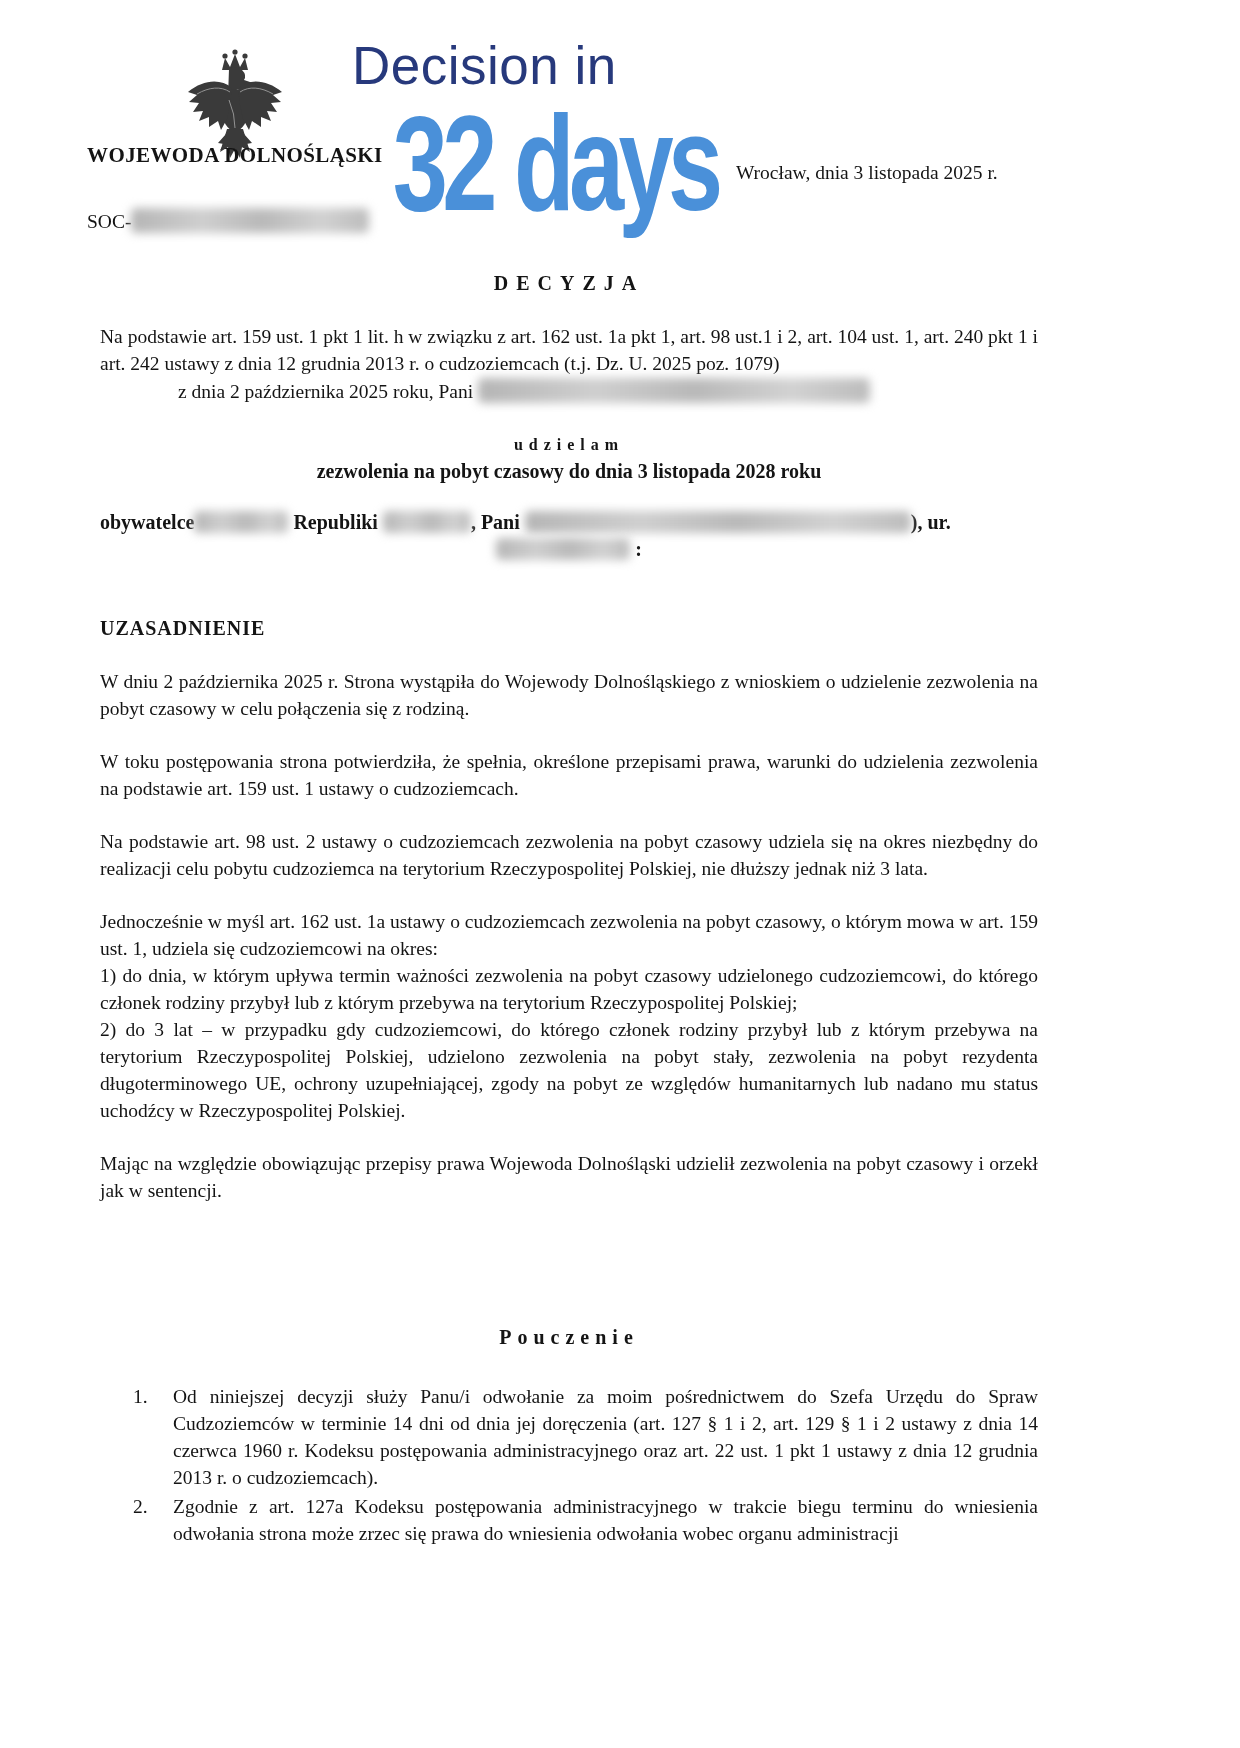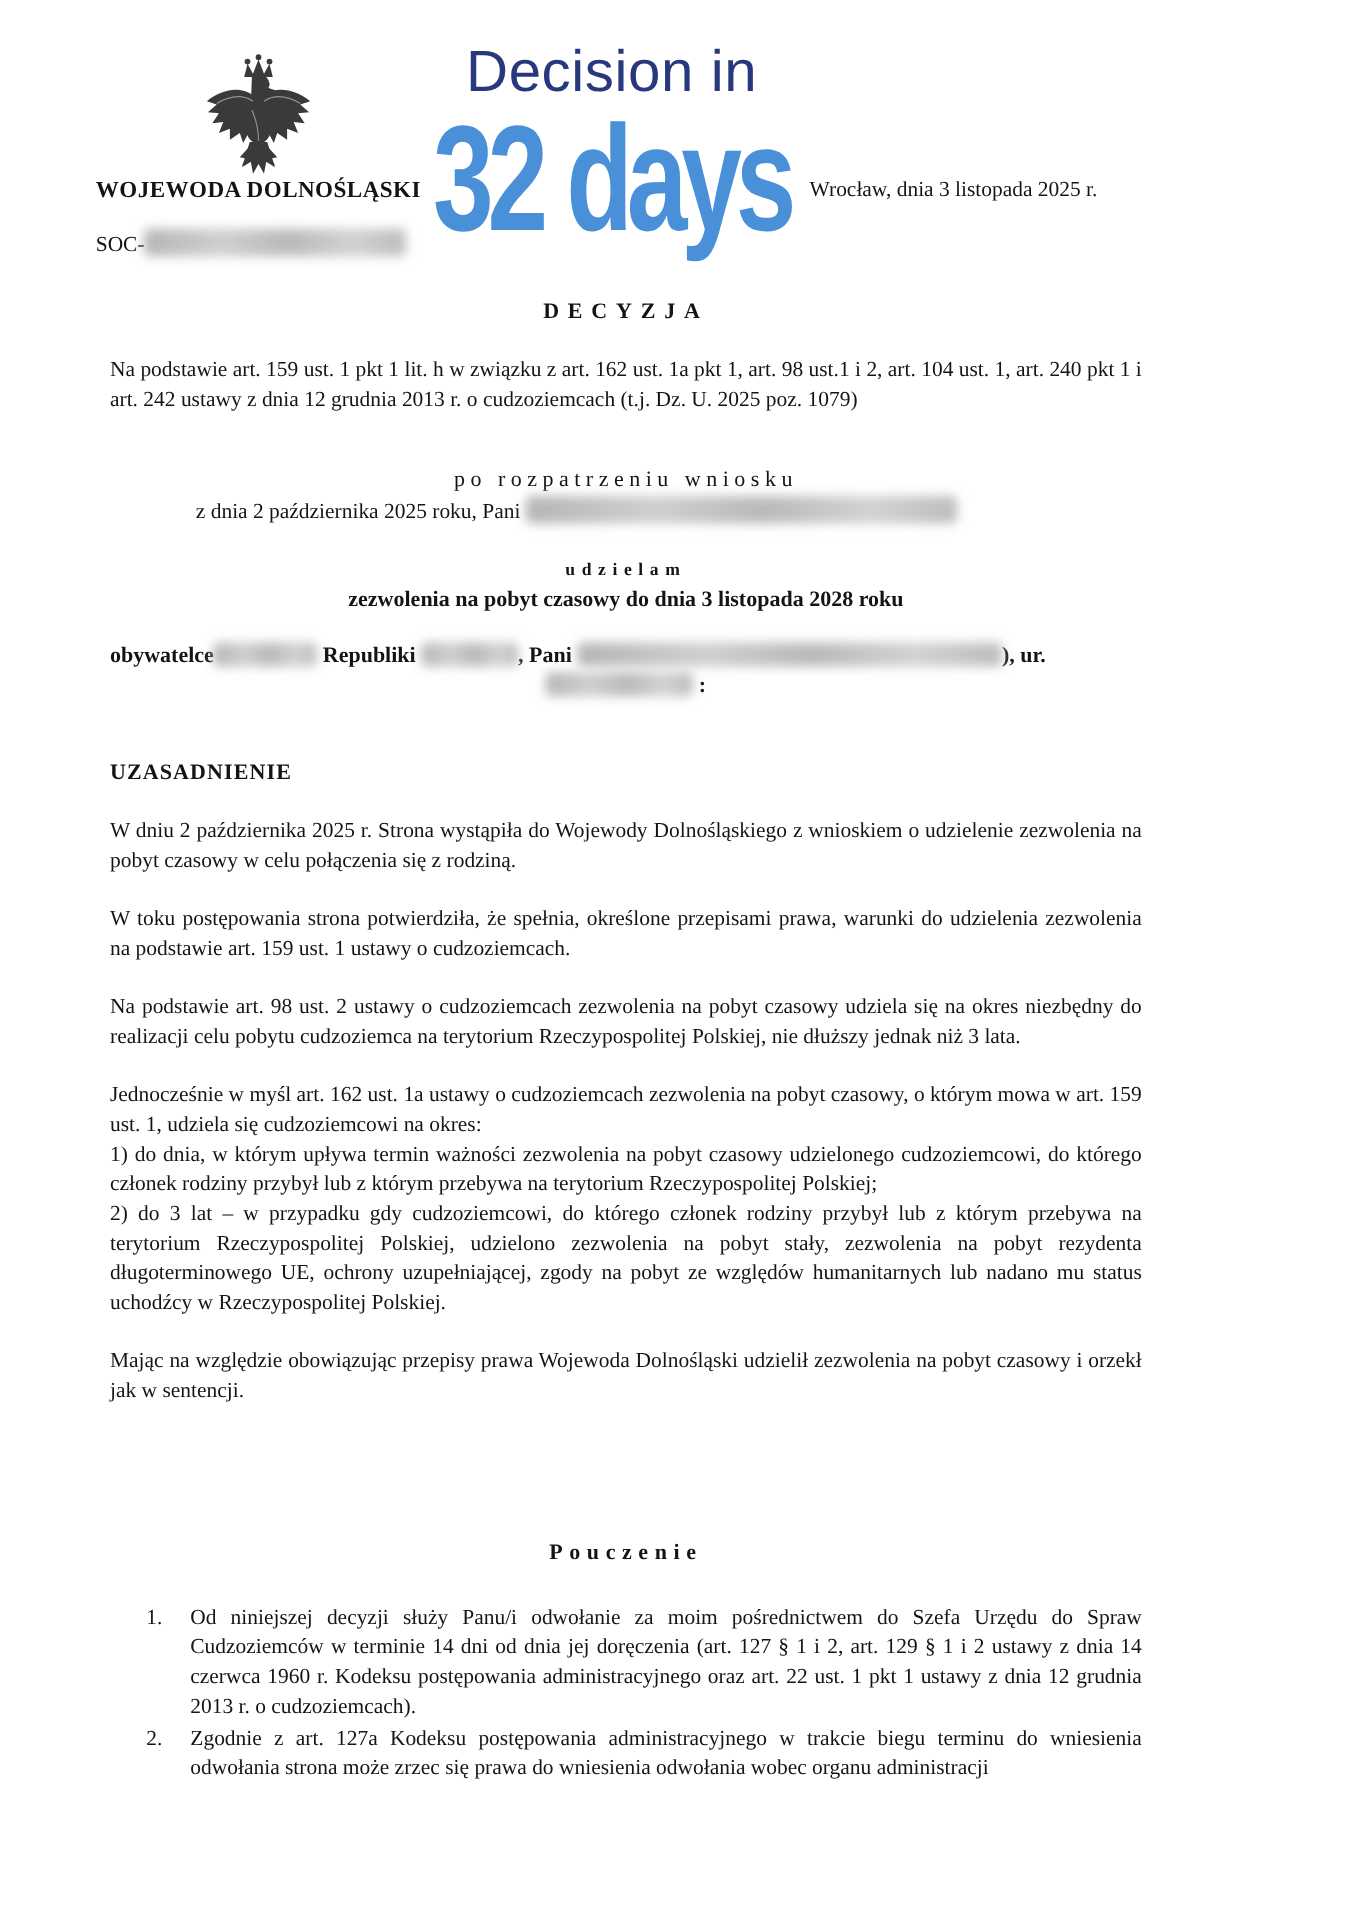--- a/index.html
+++ b/index.html
@@ -4,28 +4,28 @@
 <style>
   html,body { margin:0; padding:0; background:#ffffff; }
   .page {
     position:relative; width:1240px; height:1748px; margin:0 auto;
     background:#ffffff; overflow:hidden;
     font-family:"Liberation Serif", serif; color:#141414;
   }
   
   .emblem { position:absolute; left:183px; top:42px; width:104px; height:126px; }
   .authority {
-    position:absolute; left:87px; top:160px; font-weight:bold; font-size:21px;
+    position:absolute; left:87px; top:143px; font-weight:bold; font-size:21px;
     letter-spacing:0.4px; white-space:nowrap;
   }
   .place-date { position:absolute; left:736px; top:162px; font-size:19.5px; white-space:nowrap; }
   .case-line { position:absolute; left:87px; top:208px; font-size:19.5px; }
   
   .overlay {
-    position:absolute; left:352px; top:36px; width:408px; text-align:center;
+    position:absolute; left:352px; top:36px; width:408px; 
     font-family:"Liberation Sans", sans-serif; pointer-events:none;
   }
   .ov-line1 { font-size:53px; line-height:60px; letter-spacing:0.5px; }
   .ov-line2 {
     font-size:124px; font-weight:bold; line-height:0.92;
     letter-spacing:-7px; margin-top:4px;
     transform:scale(0.80,1.10); transform-origin:50% 0;
   }
   
   .redact {
@@ -103,21 +103,20 @@
   <div class="case-line">
     <span>SOC-</span><span class="redact tall" style="width:238px"></span>
   </div>
 
   <div class="content">
 
     <div class="h-title">DECYZJA</div>
 
     <p class="just first">Na podstawie art. 159 ust. 1 pkt 1 lit. h w związku z art. 162 ust. 1a pkt 1, art. 98 ust.1 i 2, art. 104 ust. 1, art. 240 pkt 1 i art. 242 ustawy z dnia 12 grudnia 2013 r. o cudzoziemcach (t.j. Dz. U. 2025 poz. 1079)</p>
 
-    <div class="h-review">po rozpatrzeniu wniosku</div>
 
     <div class="appline">
       <span>z dnia 2 października 2025 roku, Pani</span>
       <span class="redact tall" style="width:392px"></span>
     </div>
 
     <div class="h-grant">udzielam</div>
     <div class="grant-scope">zezwolenia na pobyt czasowy do dnia 3 listopada 2028 roku</div>
 
     <div class="recipient">

